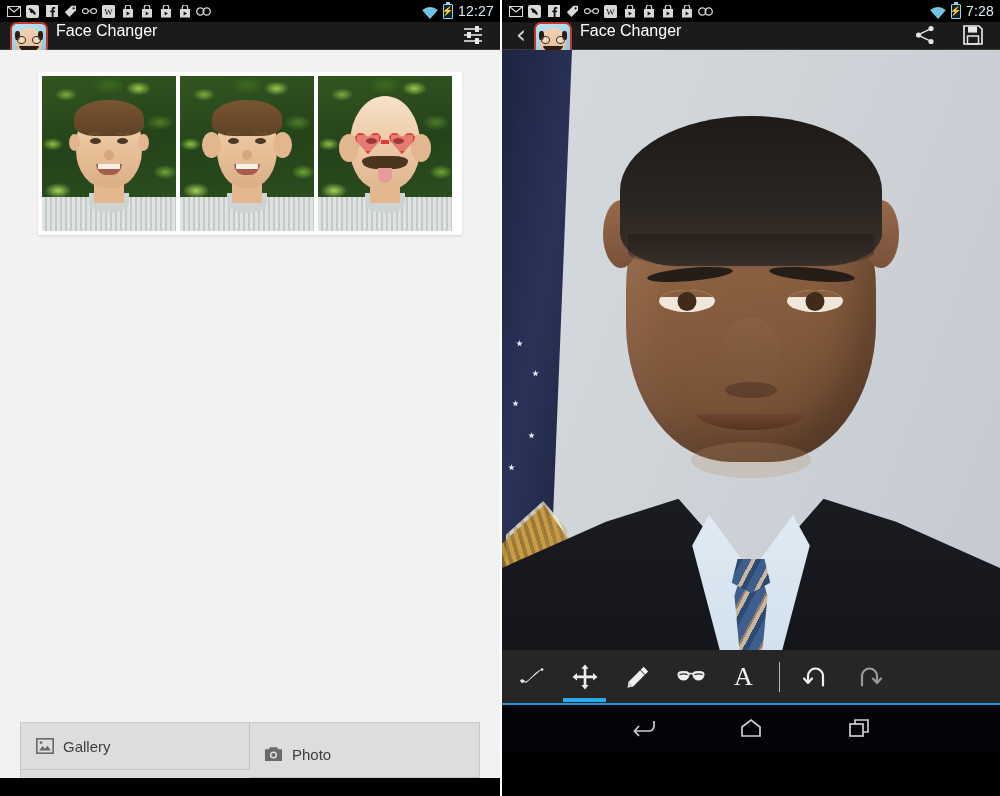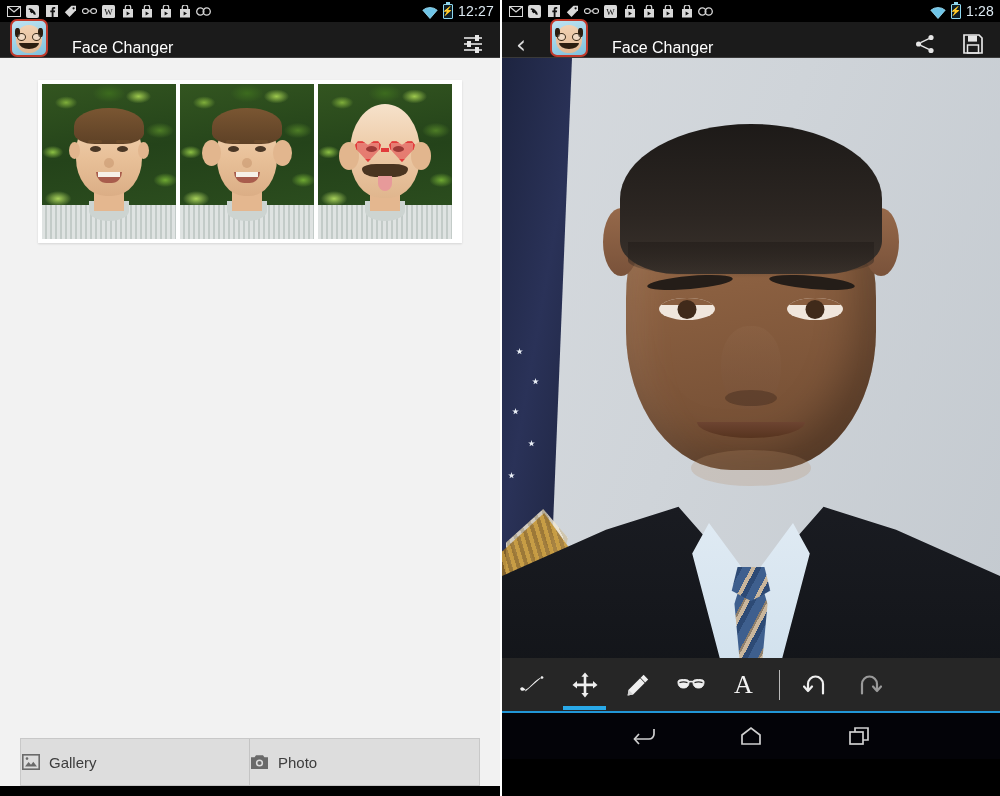--- a/index.html
+++ b/index.html
@@ -28,23 +28,23 @@
     display:flex; align-items:center; gap:5px;
   }
   .sb-time { color:#ddeaf2; font-size:14px; letter-spacing:0.2px; }
   .wifi { width:16px; height:12px; position:relative; }
   .batt { width:10px; height:15px; border:1px solid #8fd8ef; background:#0d1f27; position:relative; border-radius:1px; }
   .batt:before{ content:""; position:absolute; left:2px; right:2px; top:-3px; height:2px; background:#8fd8ef; }
   .batt-bolt { position:absolute; inset:0; display:flex; align-items:center; justify-content:center; color:#8fd8ef; font-size:9px; font-weight:bold; line-height:1; }
 
   
   .actionbar {
-    height:36px; background:#1b1b1b;
+    height:28px; background:#1b1b1b;
     border-bottom:1px solid #3a3a3a;
-    display:flex; align-items:flex-end; padding:0 10px; gap:20px;
+    display:flex; align-items:flex-start; padding:0 10px; gap:4px;
   }
   .back-chevron {
     color:#dcdcdc; font-size:25px; line-height:1; width:18px; text-align:center;
     font-family:"DejaVu Sans", sans-serif;
   }
   .app-icon {
     width:38px; height:38px; border-radius:7px; overflow:hidden; flex:0 0 auto;
     border:2px solid #c0392b; position:relative;
     background:linear-gradient(160deg,#bfe3f2 0%,#9fd3e8 50%,#7fc0dc 100%);
   }
@@ -149,25 +149,25 @@
 
   
   .btn-grid-wrap { margin-top:auto; padding:0 20px 0 20px; }
   .btn-grid {
     display:grid; grid-template-columns:1fr 1fr;
     background:#dddddd; border:1px solid #c8c8c8;
     border-bottom:none;
   }
   .grid-btn {
     height:47px; display:flex; align-items:center; gap:9px;
-    background:#dddddd;
+    padding-left:14px; background:#dddddd;
     border-right:1px solid #c4c4c4; border-bottom:1px solid #c4c4c4;
     font-size:15px; color:#3d3d3d;
   }
-  .grid-btn:nth-child(2n){ border-right:none; }
+  .grid-btn:nth-child(2n){ border-right:none;margin-top:8px; }
   .gb-ico { width:19px; height:19px; display:flex; align-items:center; justify-content:center; color:#6a6a6a; flex:0 0 auto;}
   .gb-ico svg{display:block;}
 
   
   .right-body { height:655px; position:relative; overflow:hidden; background:#c9cdd2; }
   .photo {
     position:absolute; inset:0;
     background:linear-gradient(110deg,#d6dade 0%,#cfd4d9 42%,#c3c9cf 100%);
   }
   
@@ -554,21 +554,21 @@
           </span>
       </div>
       <div class="sb-right">
         <span class="wifi"><svg width="16" height="12" viewBox="0 0 16 12">
               <path d="M8 11.5 0.8 3.2A11 11 0 0115.2 3.2z" fill="#6fc5e8"></path>
               <path d="M8 11.5 0.8 3.2A11 11 0 0115.2 3.2z" fill="none" stroke="#9fe0f5" stroke-width=".8"></path>
             </svg></span>
         <span class="batt">
             <span class="batt-bolt">⚡</span>
           </span>
-        <span class="sb-time">1:28</span>
+        <span class="sb-time">7:28</span>
       </div>
     </div>
 
     <div class="actionbar">
       <span class="back-chevron">‹</span>
       <div class="app-icon">
         <span class="face"></span>
         <span class="hairside l"></span>
           <span class="hairside r"></span>
         <span class="glasses">

